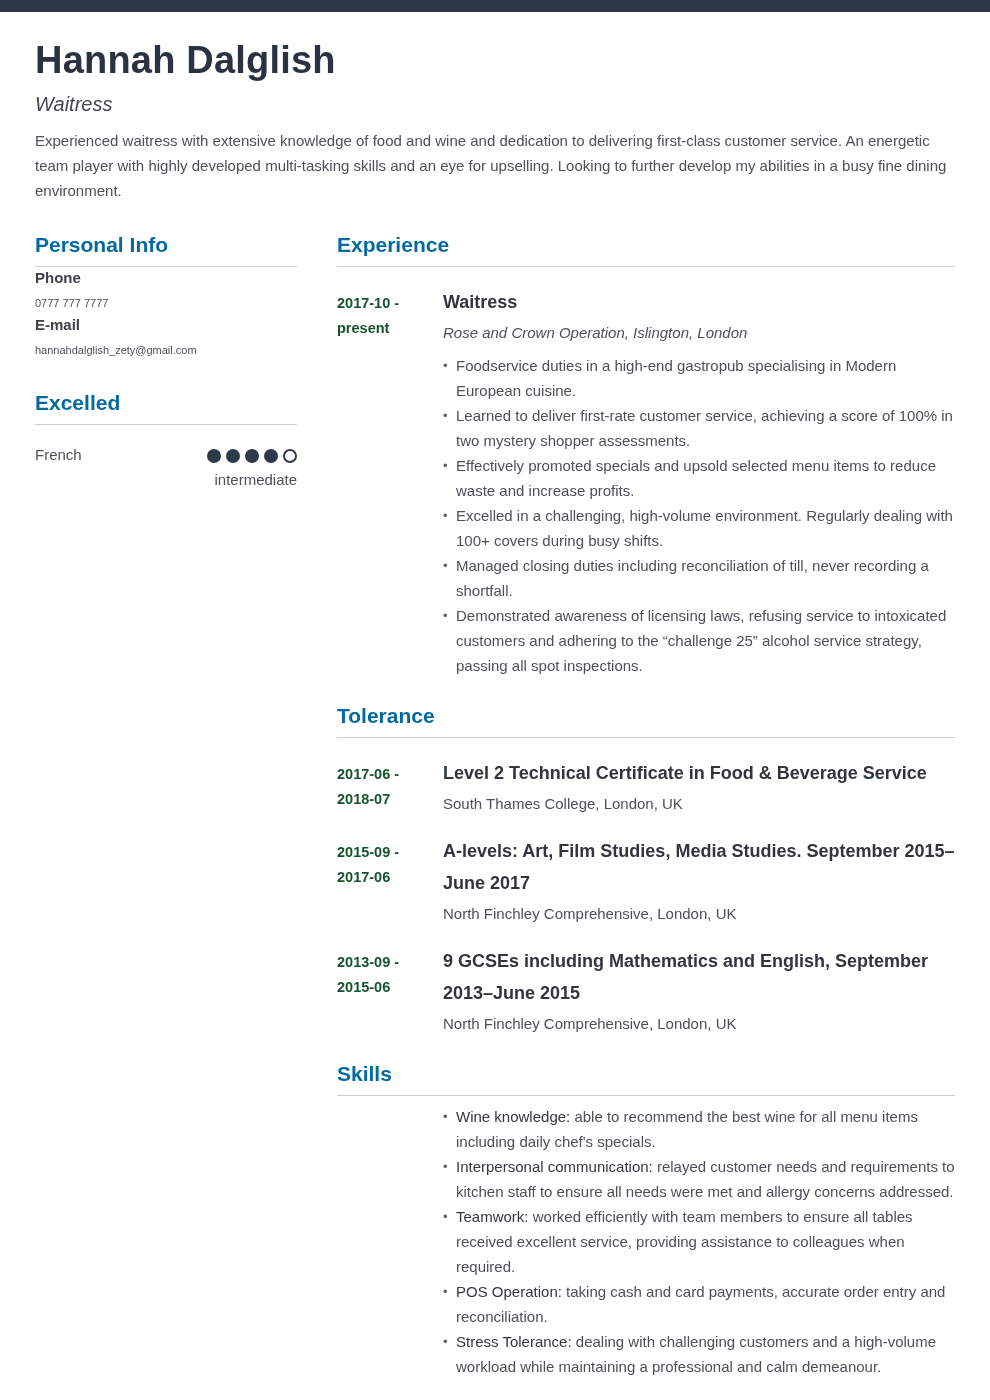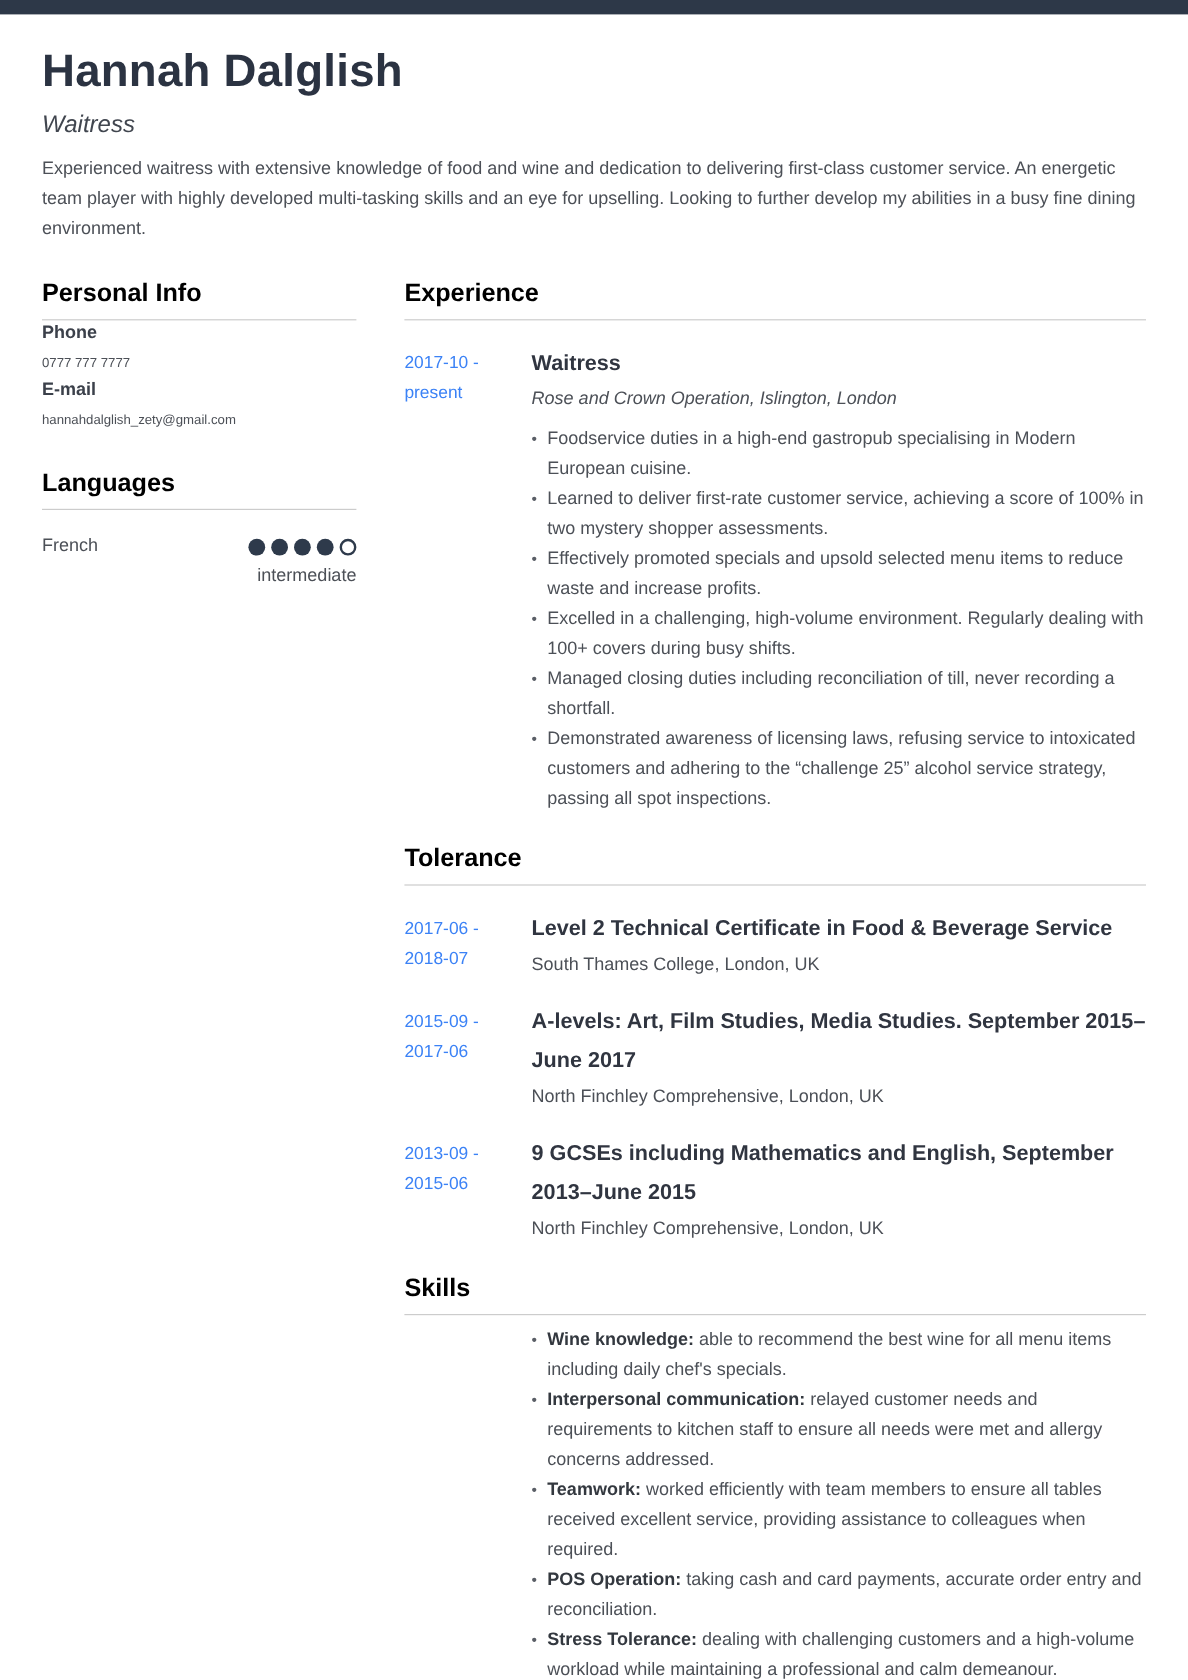--- a/index.html
+++ b/index.html
@@ -14,55 +14,55 @@
 
   .header-name { font-size:38px; font-weight:700; color:#2b3342; margin-top:27px; line-height:1.15; letter-spacing:.2px; }
   .header-role { font-size:20px; font-style:italic; color:#41464f; margin-top:10px; }
   .summary { font-size:15px; line-height:25px; color:#4c5057; margin-top:12px; max-width:912px; }
 
   .columns { display:flex; margin-top:30px; }
   .col-left  { width:262px; flex:none; }
   .col-right { flex:1; margin-left:40px; }
 
   .section-heading {
-    font-size:21px; font-weight:700; color:#000000;
+    font-size:21px; font-weight:700; color:#0369a1;
     padding-bottom:9px; border-bottom:1px solid #ccc;
   }
 
   
   .pi-field { }
   .pi-label { font-size:15px; font-weight:700; color:#3b404a; line-height:22px; }
   .pi-value { font-size:11px; color:#4c5057; line-height:22px; margin-top:3px; }
   .lang-section { margin-top:30px; }
   .lang-row { display:flex; justify-content:space-between; align-items:flex-end; margin-top:21px; }
   .lang-name { font-size:15px; color:#4c5057; }
   .dots { display:flex; gap:5px; }
   .dot { width:14px; height:14px; border-radius:50%; background:#2e3a4b; display:inline-block; }
   .dot.empty { background:#fff; border:2px solid #2e3a4b; }
   .lang-level { text-align:right; font-size:15px; color:#4c5057; margin-top:8px; }
 
   
   .entry { display:flex; margin-top:19px; }
   .entry-dates { width:106px; flex:none; padding-top:5px; }
-  .entry-date { font-size:14.5px; font-weight:400; color:#3b82f6; line-height:25px; }
+  .entry-date { font-size:14.5px; font-weight:700; color:#14532d; line-height:25px; }
   .entry-body { flex:1; min-width:0; }
   .entry-title { font-size:18px; font-weight:700; color:#303540; line-height:32px; }
   .entry-sub { font-size:15px; color:#4c5057; line-height:24px; margin-top:3px; }
   .entry-sub.italic { font-style:italic; }
 
   ul.bullets { list-style:none; margin-top:8px; }
   ul.bullets li {
     position:relative; padding-left:13px;
     font-size:15px; line-height:25px; color:#4c5057;
   }
   ul.bullets li::before {
     content:"•"; position:absolute; left:0; top:0;
     color:#5a5e66; font-size:13px; line-height:25px;
   }
-  ul.bullets b { color:#33383f; font-weight:700; }
+  ul.bullets b { color:#33383f; font-weight:400; }
 
   .edu-entry { margin-bottom:13px; }
   .section-block { margin-top:26px; }
   .skills-list-wrap { margin-left:106px; margin-top:6px; }
 </style>
 </head>
 <body>
 
 <div class="top-bar"></div>
 
@@ -84,21 +84,21 @@
   </div>
 
   <div class="pi-field">
     <div class="pi-label">E-mail</div>
     <div class="pi-value">hannahdalglish_zety@gmail.com</div>
   </div>
 </div>
       </div>
 
       <div class="lang-section">
-        <div class="section-heading">Languages</div>
+        <div class="section-heading">Excelled</div>
         <div class="lang-row">
           <span class="lang-name">French</span>
           <span class="dots">
               <span class="dot"></span>
               <span class="dot"></span>
               <span class="dot"></span>
               <span class="dot"></span>
               <span class="dot empty"></span>
             </span>
         </div>

